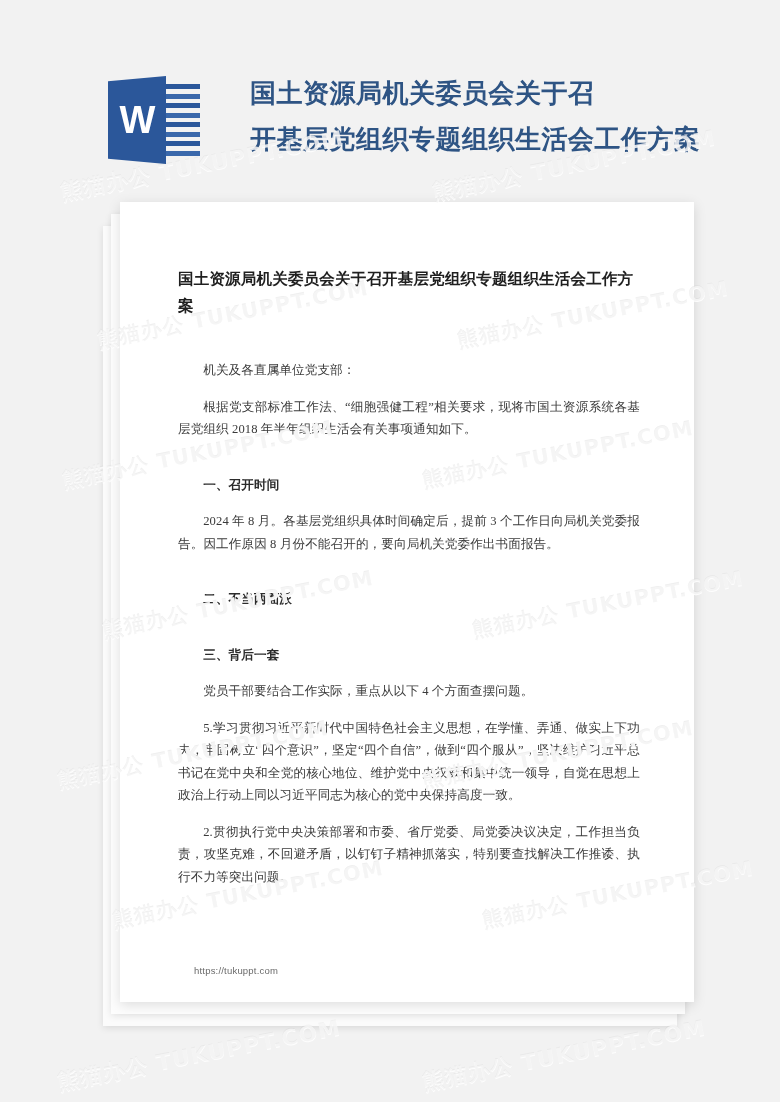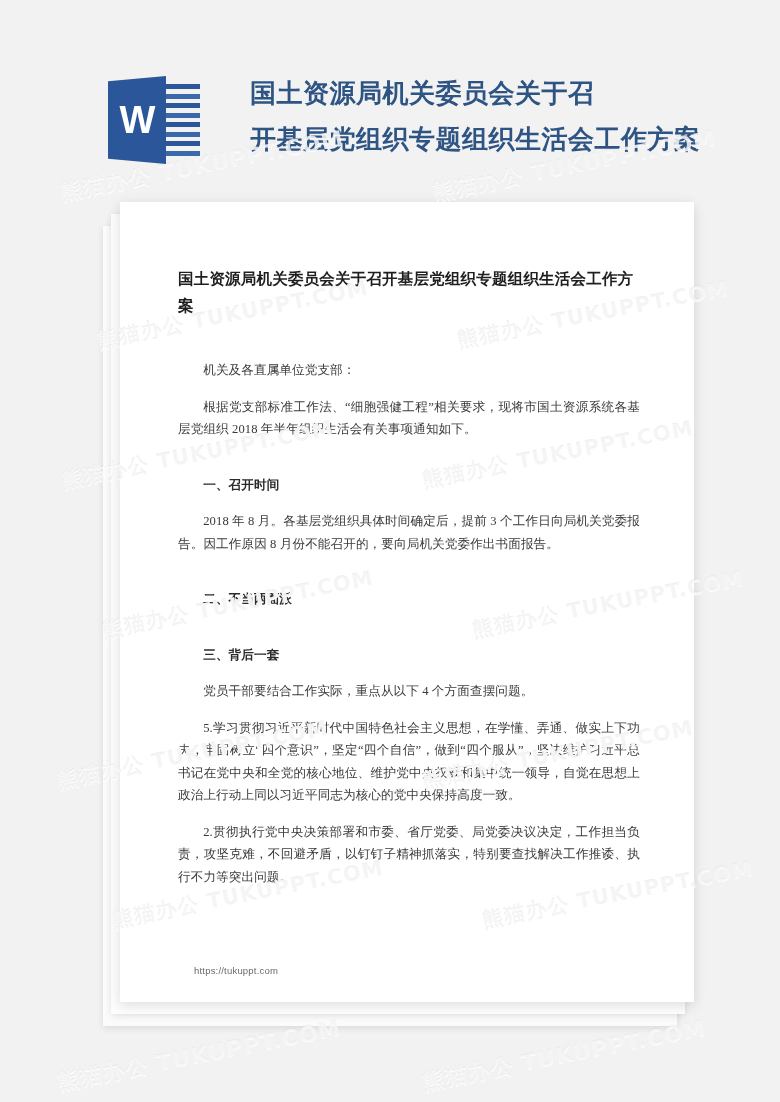--- a/index.html
+++ b/index.html
@@ -228,21 +228,21 @@
       <span class="wm" style="left: -10px; top: 678px; font-size: 21px;">熊猫办公 TUKUPPT.COM</span>
       <span class="wm" style="left: 360px; top: 678px; font-size: 21px;">熊猫办公 TUKUPPT.COM</span>
     </div>
 
   <div class="page-inner">
     <div class="doc-title">国土资源局机关委员会关于召开基层党组织专题组织生活会工作方案</div>
     <div id="para-host">
         <div class="doc-p">机关及各直属单位党支部：</div>
         <div class="doc-p">根据党支部标准工作法、“细胞强健工程”相关要求，现将市国土资源系统各基层党组织 2018 年半年组织生活会有关事项通知如下。</div>
         <div class="doc-p heading">一、召开时间</div>
-        <div class="doc-p">2018 年 8 月。各基层党组织具体时间确定后，提前 3 个工作日向局机关党委报告。因工作原因 8 月份不能召开的，要向局机关党委作出书面报告。</div>
+        <div class="doc-p">2024 年 8 月。各基层党组织具体时间确定后，提前 3 个工作日向局机关党委报告。因工作原因 8 月份不能召开的，要向局机关党委作出书面报告。</div>
         <div class="doc-p heading">二、不当两面派</div>
         <div class="doc-p heading">三、背后一套</div>
         <div class="doc-p">党员干部要结合工作实际，重点从以下 4 个方面查摆问题。</div>
         <div class="doc-p">5.学习贯彻习近平新时代中国特色社会主义思想，在学懂、弄通、做实上下功夫，牢固树立“四个意识”，坚定“四个自信”，做到“四个服从”，坚决维护习近平总书记在党中央和全党的核心地位、维护党中央权威和集中统一领导，自觉在思想上政治上行动上同以习近平同志为核心的党中央保持高度一致。</div>
         <div class="doc-p">2.贯彻执行党中央决策部署和市委、省厅党委、局党委决议决定，工作担当负责，攻坚克难，不回避矛盾，以钉钉子精神抓落实，特别要查找解决工作推诿、执行不力等突出问题。</div>
       </div>
   </div>
 
   <div class="doc-footer-url">https://tukuppt.com</div>
 

